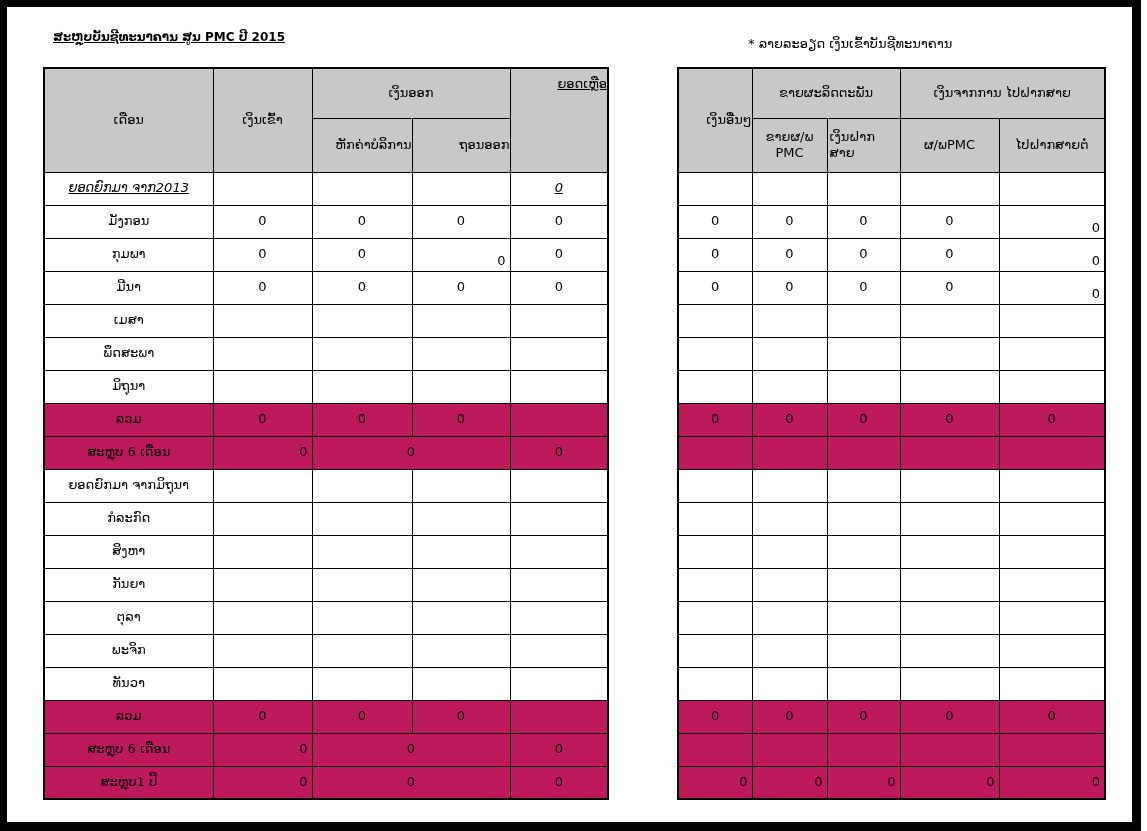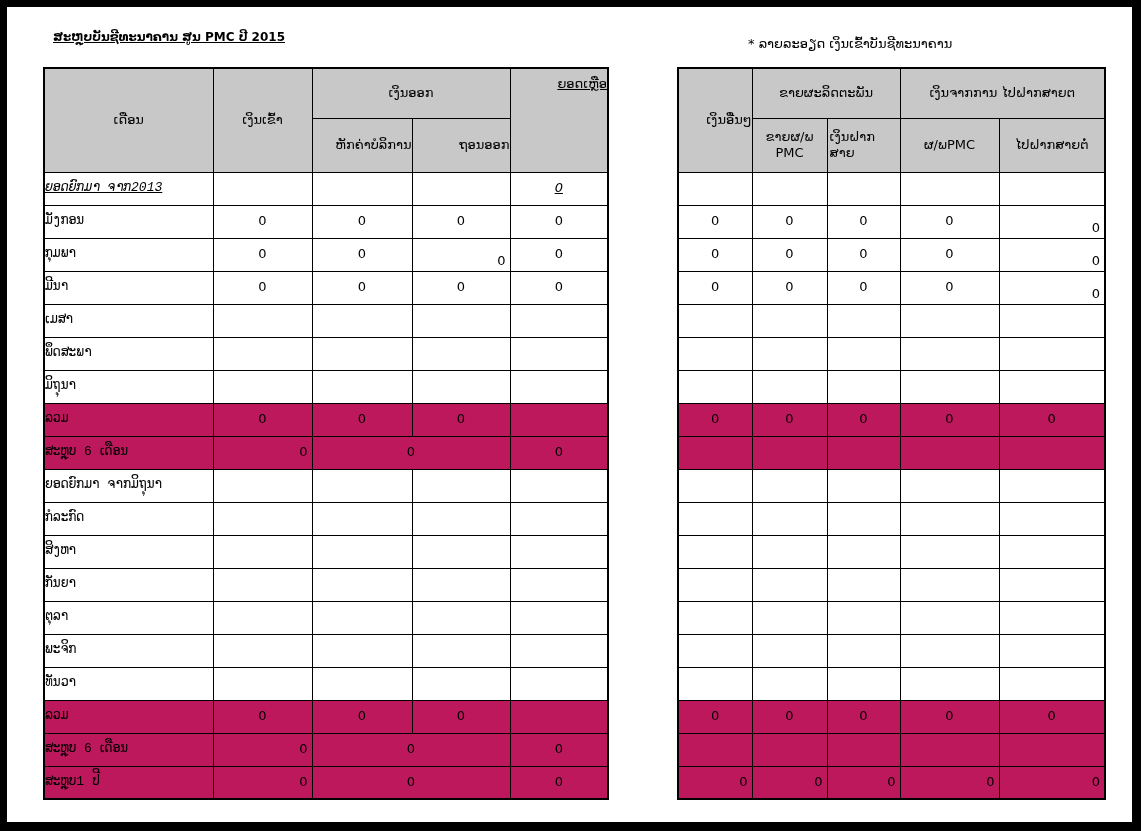--- a/index.html
+++ b/index.html
@@ -30,21 +30,21 @@
     font-weight:normal; font-size:13px; line-height:1.25;
   }
   thead th { background:#c8c8c8; vertical-align:middle; }
   thead tr.h1 { height:50px; }
   thead tr.h2 { height:54px; }
   th.th-left    { text-align:right; padding-left:5px; }
   th.th-left2   { text-align:left; padding-left:2px; }
   th.th-topleft { text-align:right; vertical-align:top; padding:7px 0 0 7px;text-decoration:underline; }
   tbody tr { height:33px; }
   tbody tr.shade td { background:#be185d; }
-  td.label-cell { text-align:left; vertical-align:middle;font-family:Liberation Mono, monospace; }
+  td.label-cell { text-align:center; vertical-align:middle; }
   td.val { text-align:center; vertical-align:middle; }
   td.val.right { text-align:right; padding-right:4px; }
   td.val.vbottom { vertical-align:bottom; padding-bottom:1px; }
   .carry { font-style:italic; text-decoration:underline; }
 </style>
 </head>
 <body>
 
 <div class="frame"></div>
 
@@ -210,21 +210,21 @@
     <col style="width:74px">
       <col style="width:75px">
       <col style="width:73px">
       <col style="width:99px">
       <col style="width:106px">
   </colgroup>
   <thead>
     <tr class="h1">
       <th rowspan="2" class="th-left">ເງິນອື່ນໆ</th>
       <th colspan="2">ຂາຍຜະລິດຕະພັນ</th>
-      <th colspan="2">ເງິນຈາກການ ໄປຝາກສາຍຕ</th>
+      <th colspan="2">ເງິນຈາກການ ໄປຝາກສາຍ</th>
     </tr>
     <tr class="h2">
       <th>ຂາຍຜ/ພ PMC</th>
       <th class="th-left2">ເງິນຝາກສາຍ</th>
       <th>ຜ/ພPMC</th>
       <th>ໄປຝາກສາຍຕໍ່</th>
     </tr>
   </thead>
   <tbody>
       <tr>

